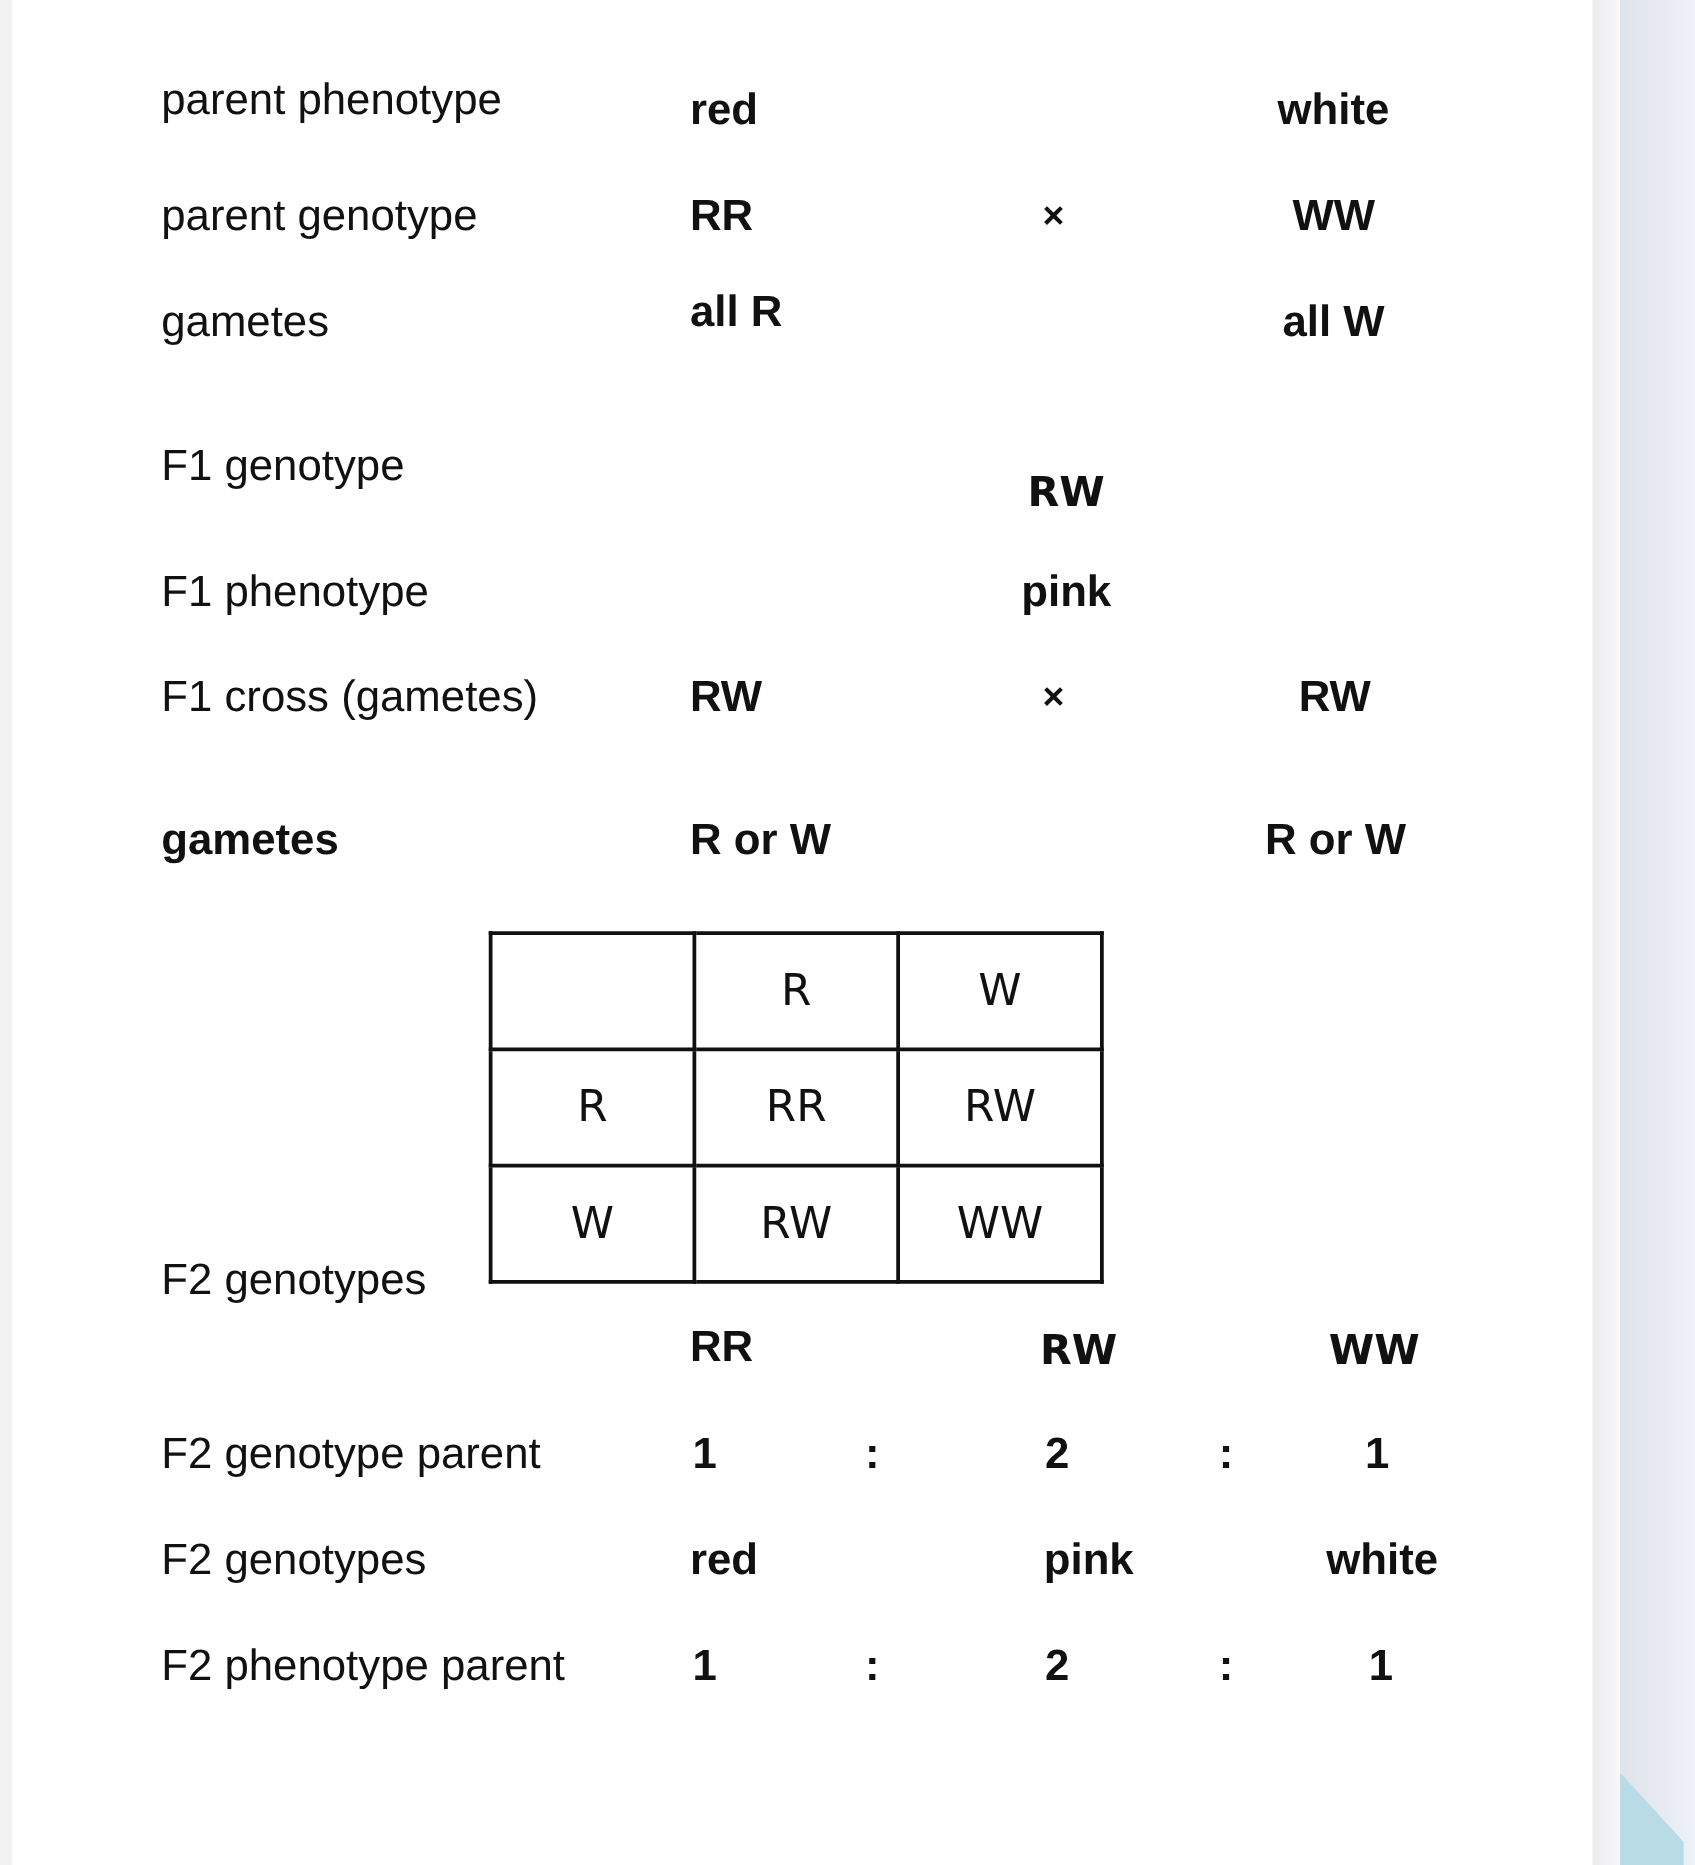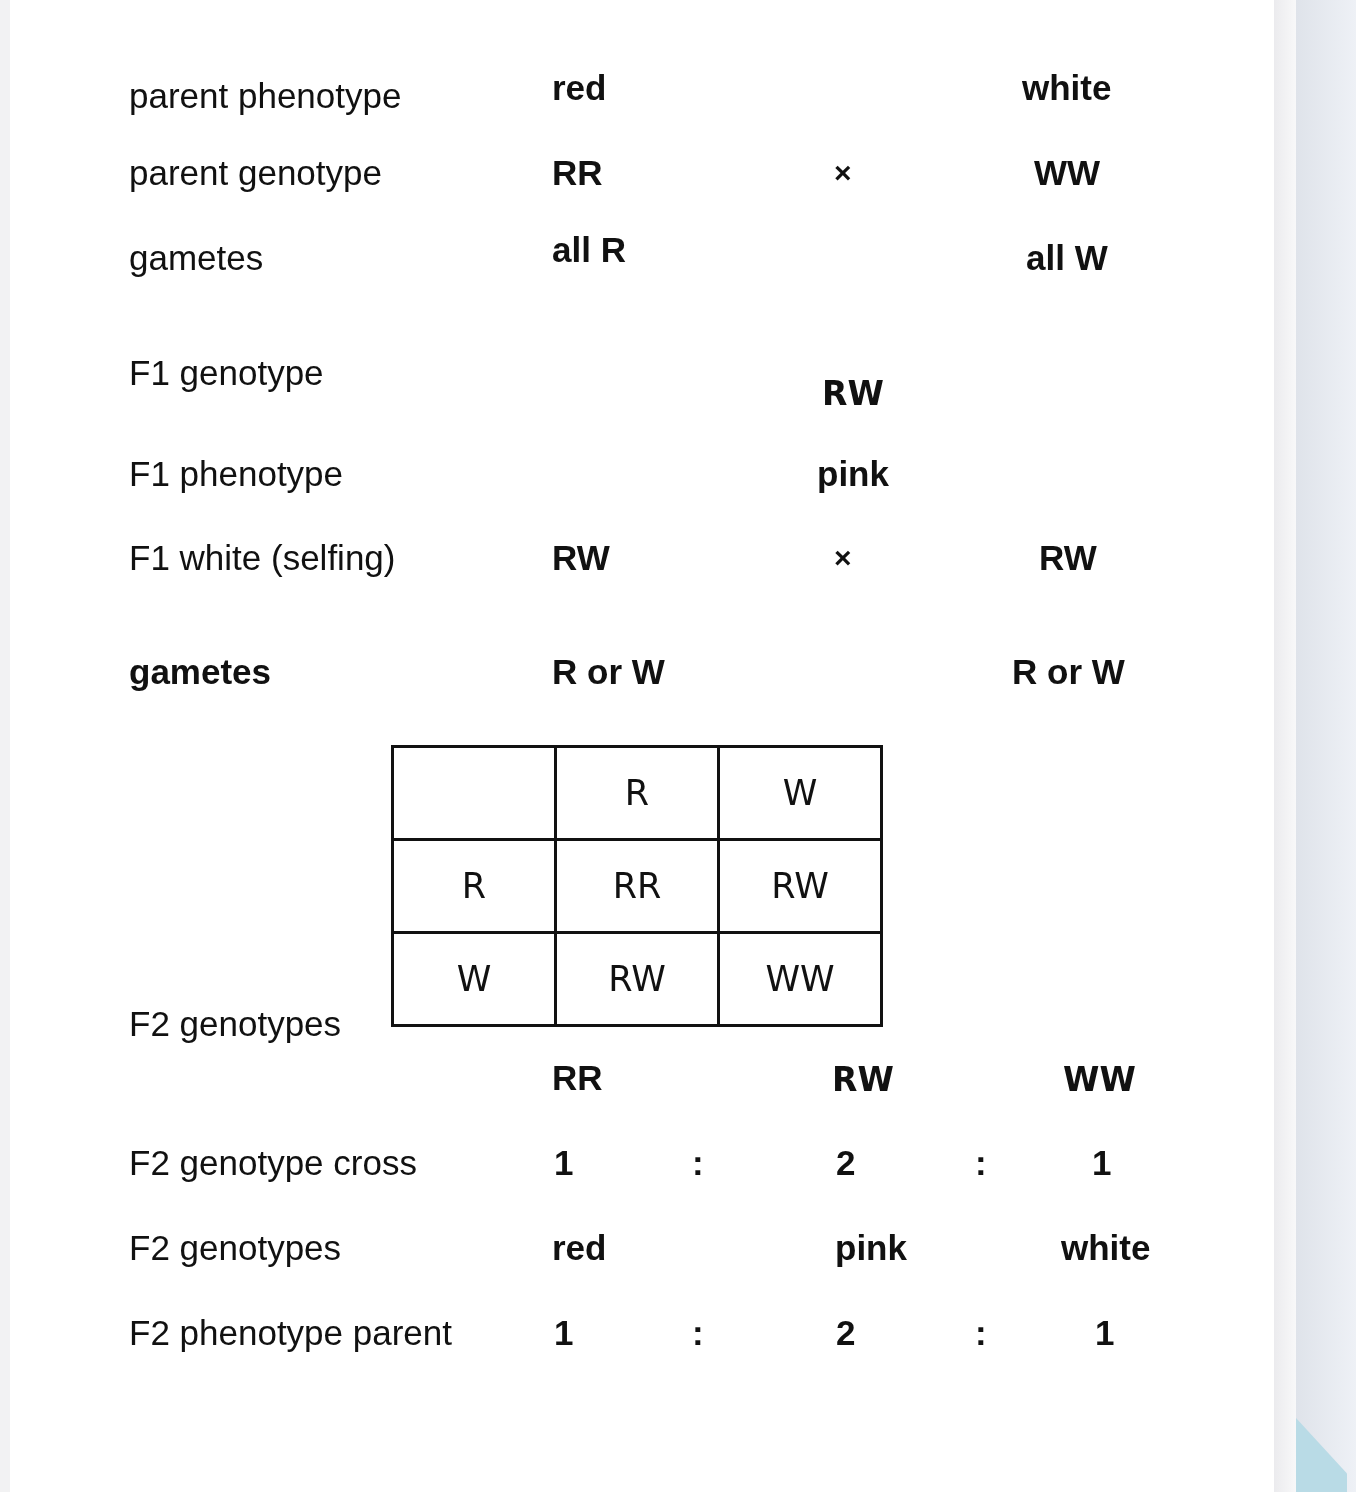--- a/index.html
+++ b/index.html
@@ -17,40 +17,40 @@
 </style>
 </head>
 <body>
 
 <div class="leftbar"></div>
 <div class="page"></div>
 <div class="edge"></div>
 <div class="rightbg"></div>
 <div class="tri"></div>
 
-<div class="t lbl" style="top:76px">parent phenotype</div>
+<div class="t lbl" style="top:60px">parent phenotype</div>
 <div class="t b" style="left:552px;top:68px">red</div>
 <div class="t b" style="left:1022px;top:68px">white</div>
 
 <div class="t lbl" style="top:153px">parent genotype</div>
 <div class="t b" style="left:552px;top:153px">RR</div>
 <div class="t b" style="left:834px;top:153px;font-size:30px">×</div>
 <div class="t b" style="left:1034px;top:153px">WW</div>
 
 <div class="t lbl" style="top:238px">gametes</div>
 <div class="t b" style="left:552px;top:230px">all R</div>
 <div class="t b" style="left:1026px;top:238px">all W</div>
 
 <div class="t lbl" style="top:353px">F1 genotype</div>
 <div class="t b" style="left:822px;top:374px;font-family:'DejaVu Sans',sans-serif;font-size:33px">RW</div>
 
 <div class="t lbl" style="top:454px">F1 phenotype</div>
 <div class="t b" style="left:817px;top:454px">pink</div>
 
-<div class="t lbl" style="top:538px">F1 white (selfing)</div>
+<div class="t lbl" style="top:538px">F1 cross (gametes)</div>
 <div class="t b" style="left:552px;top:538px">RW</div>
 <div class="t b" style="left:834px;top:538px;font-size:30px">×</div>
 <div class="t b" style="left:1039px;top:538px">RW</div>
 
 <div class="t lbl b" style="top:652px">gametes</div>
 <div class="t b" style="left:552px;top:652px">R or W</div>
 <div class="t b" style="left:1012px;top:652px">R or W</div>
 
 <table class="punnett">
   <tbody>
@@ -70,21 +70,21 @@
     <td>WW</td>
   </tr>
 </tbody>
   </table>
 
 <div class="t lbl" style="top:1004px">F2 genotypes</div>
 <div class="t b" style="left:552px;top:1058px">RR</div>
 <div class="t b" style="left:832px;top:1060px;font-family:'DejaVu Sans',sans-serif;font-size:33px">RW</div>
 <div class="t b" style="left:1063px;top:1060px;font-family:'DejaVu Sans',sans-serif;font-size:33px">WW</div>
 
-<div class="t lbl" style="top:1143px">F2 genotype cross</div>
+<div class="t lbl" style="top:1143px">F2 genotype parent</div>
 <div class="t b" style="left:554px;top:1143px">1</div>
 <div class="t b" style="left:692px;top:1143px">:</div>
 <div class="t b" style="left:836px;top:1143px">2</div>
 <div class="t b" style="left:975px;top:1143px">:</div>
 <div class="t b" style="left:1092px;top:1143px">1</div>
 
 <div class="t lbl" style="top:1228px">F2 genotypes</div>
 <div class="t b" style="left:552px;top:1228px">red</div>
 <div class="t b" style="left:835px;top:1228px">pink</div>
 <div class="t b" style="left:1061px;top:1228px">white</div>

